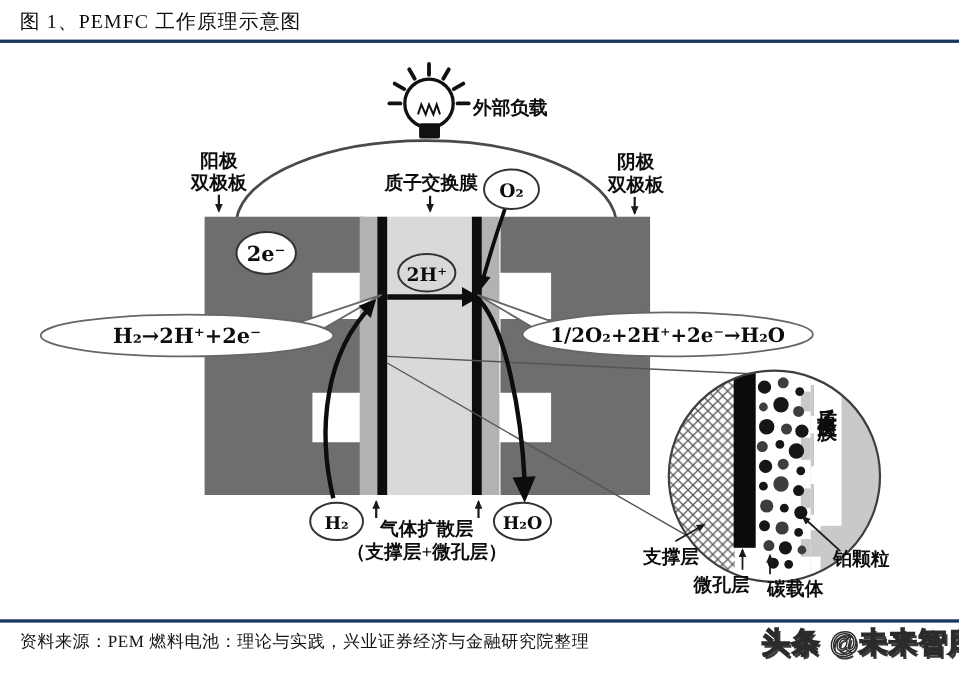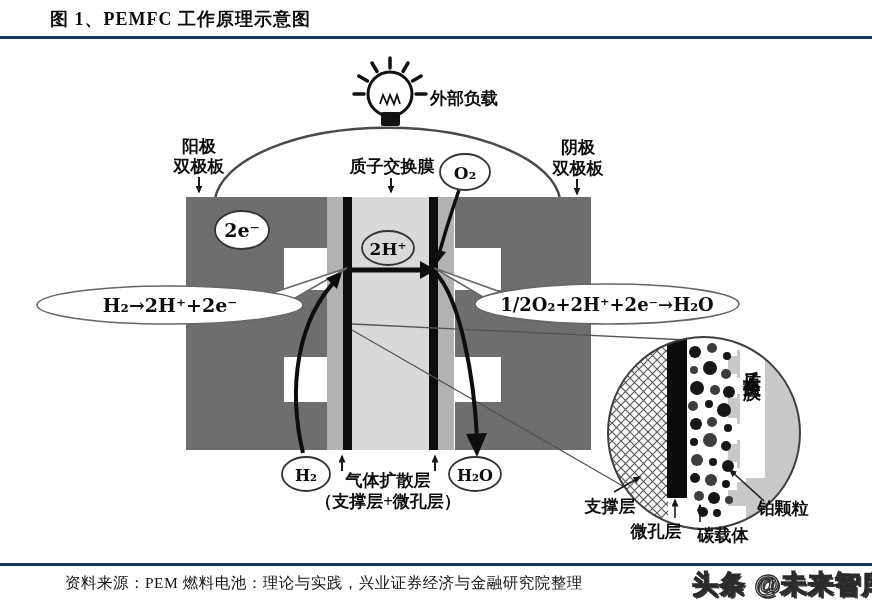--- a/index.html
+++ b/index.html
@@ -1,24 +1,24 @@
 <!DOCTYPE html>
 <html><head>
 <meta charset="utf-8">
 <style>
   html,body{margin:0;padding:0;background:#ffffff;}
   body{width:872px;height:612px;position:relative;overflow:hidden;
        font-family:"Liberation Serif","DejaVu Serif",serif;}
-  .page-title{position:absolute;left:18px;top:7px;font-size:18px;font-weight:bold;
-       color:#0d0d0d;letter-spacing:1px;white-space:nowrap;margin-left:32px;}
+  .page-title{position:absolute;left:18px;top:7px;font-size:18px;font-weight:normal;
+       color:#0d0d0d;letter-spacing:1px;white-space:nowrap;}
   .rule{position:absolute;left:0;width:872px;background:#17365d;}
   .rule.top{top:36px;height:3px;}
   .rule.bottom{top:563px;height:3px;}
   .source-line{position:absolute;left:18px;top:573px;font-size:15.5px;color:#141414;
-       letter-spacing:0.5px;white-space:nowrap;margin-left:47px;}
+       letter-spacing:0.5px;white-space:nowrap;}
   .watermark{position:absolute;left:692px;top:567px;font-size:26px;font-weight:bold;
        font-family:"Liberation Sans","DejaVu Sans",sans-serif;
        color:#f2f2f2;-webkit-text-stroke:1.3px #2b2b2b;text-shadow:2px 2px 0 #3a3a3a;
        letter-spacing:1px;white-space:nowrap;}
   svg{position:absolute;left:0;top:0;}
   text{font-family:"Liberation Serif","DejaVu Serif",serif;fill:#0d0d0d;}
   .cjk{font-weight:600;font-size:17px;}
   .formula{font-family:"DejaVu Serif",serif;font-weight:600;}
   .vtext{writing-mode:vertical-rl;text-orientation:upright;font-weight:600;font-size:18px;
        letter-spacing:3px;}

